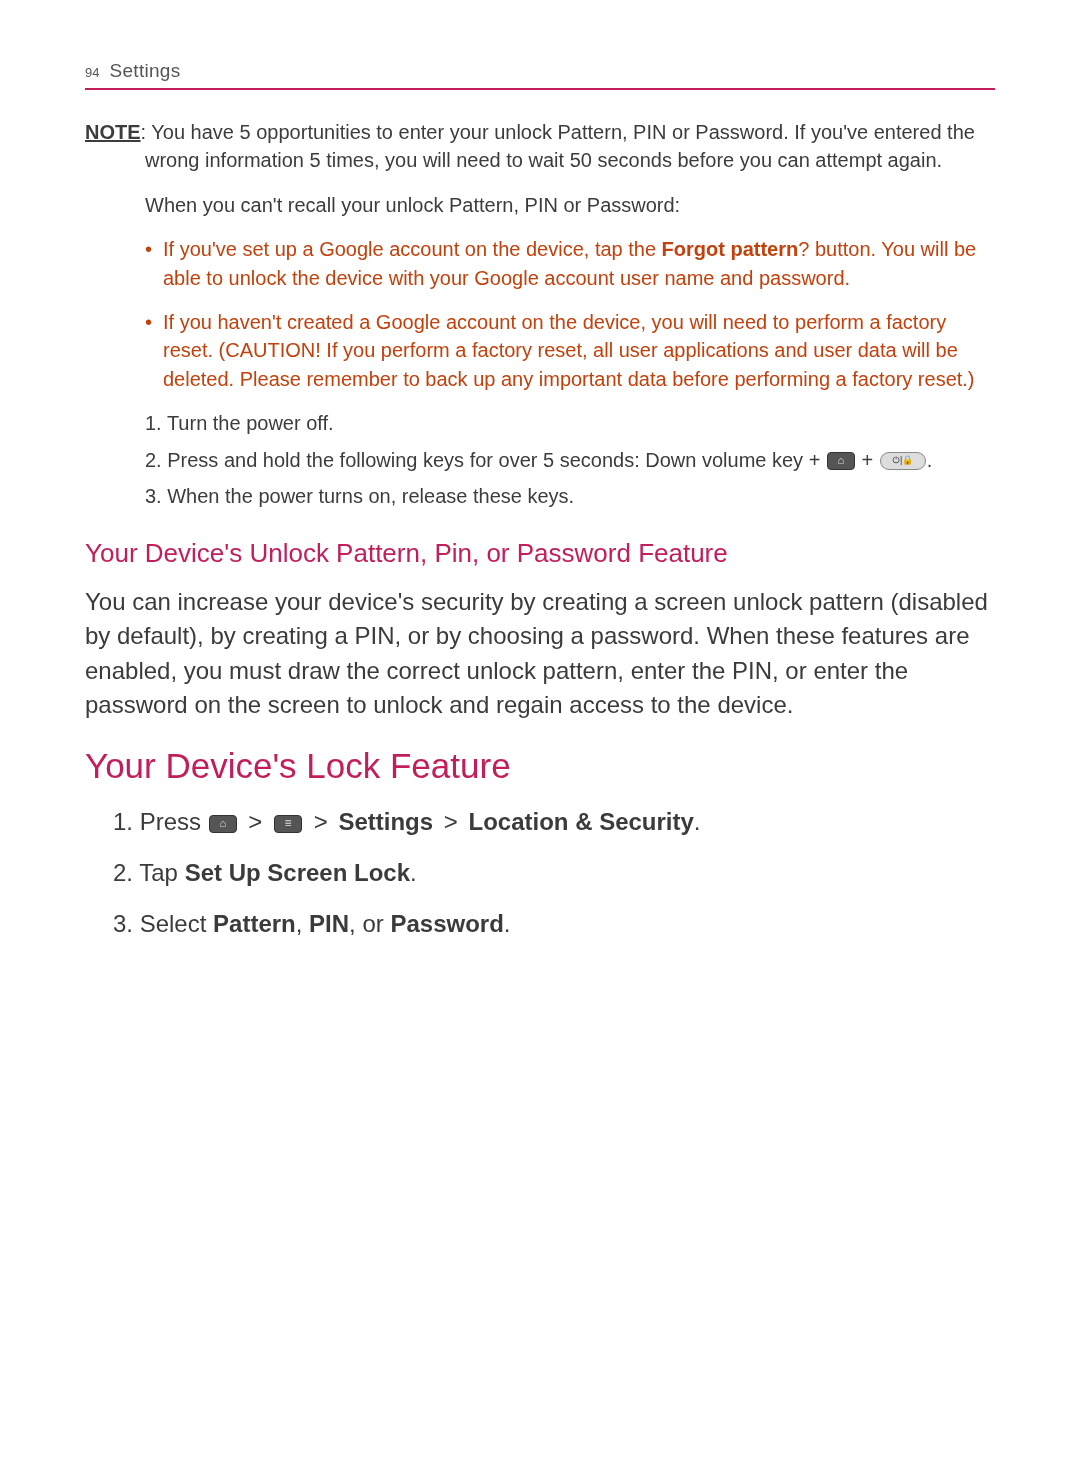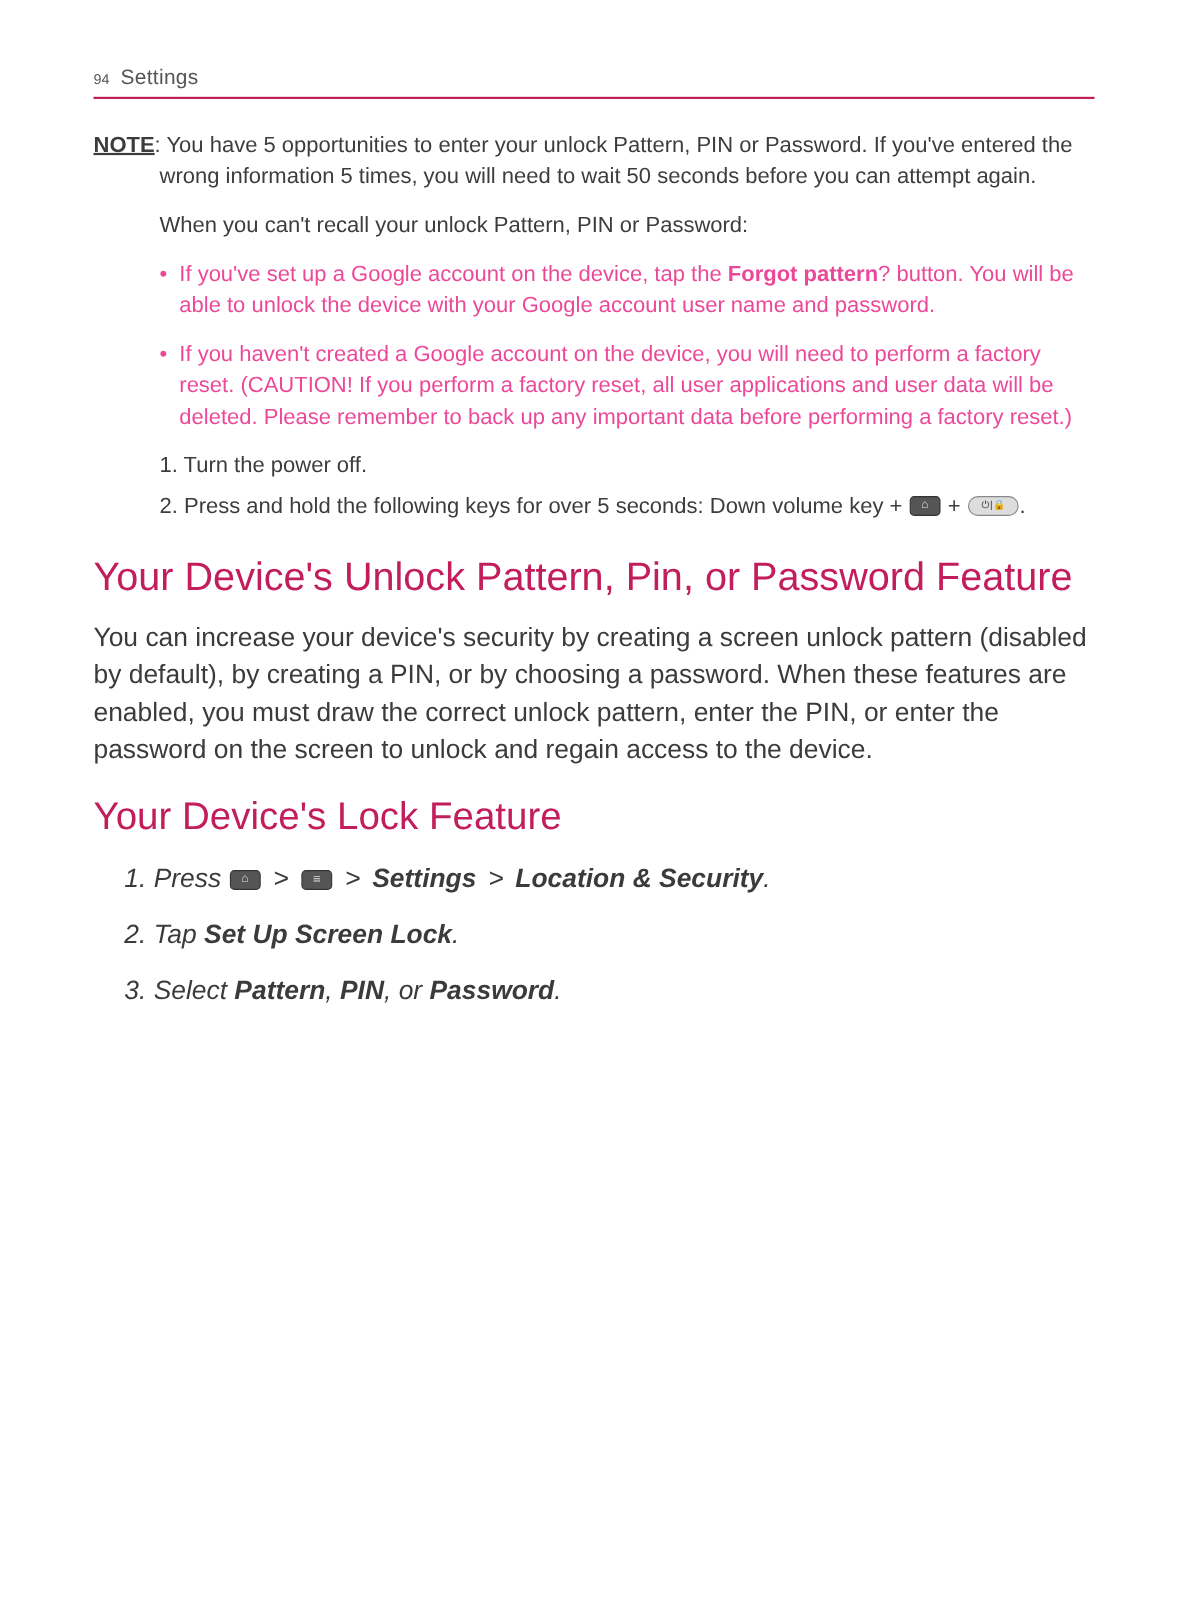--- a/index.html
+++ b/index.html
@@ -47,21 +47,21 @@
   }
   .note-label{font-weight:700;text-decoration:underline;}
   .indent{padding-left:60px;}
   .bullets{list-style:none;padding:0;margin:0 0 10px 60px;}
   .bullets li{
     position:relative;
     padding-left:18px;
     margin:0 0 16px 0;
     font-size:20px;
     line-height:1.42;
-    color:#ec4899;
+    color:#c2410c;
   }
   .bullets li::before{
     content:"•";
     position:absolute;
     left:0;top:0;
     font-size:20px;
   }
   .bold{font-weight:700;}
   .numlist{list-style:none;padding:0;margin:0 0 10px 60px;}
   .numlist li{
@@ -102,21 +102,21 @@
   }
   .iconpill::after{
     content:"⏻ | 🔒";
     position:absolute;inset:0;
     font-size:9px;line-height:15px;text-align:center;color:#333;
     letter-spacing:-1px;
   }
   h2.pink{
     color:#c21e5b;
     font-weight:400;
-    font-size:36px;
+    font-size:26px;
     line-height:1.35;
     margin:22px 0 14px 0;
   }
   h3.pink{
     color:#c21e5b;
     font-weight:400;
     font-size:35px;
     line-height:1.35;
     margin:18px 0 12px 0;
   }
@@ -125,21 +125,20 @@
     line-height:1.42;
     color:#3b3b3b;
     margin:0 0 20px 0;
   }
   .steps{list-style:none;padding:0;margin:0 0 0 28px;}
   .steps li{
     font-size:24px;
     line-height:1.55;
     color:#3b3b3b;
     margin:14px 0 6px 0;
-    font-style:italic;
   }
   .gt{padding:0 4px;}
 </style>
 </head>
 <body>
 
 <div class="page">
 
   <div class="runhead">
     <span class="pageno">94</span>
@@ -158,20 +157,21 @@
         <span>If you've set up a Google account on the device, tap the </span><span class="bold">Forgot pattern</span><span>? button. You will be able to unlock the device with your Google account user name and password.</span>
       </li>
       <li>If you haven't created a Google account on the device, you will need to perform a factory reset. (CAUTION! If you perform a factory reset, all user applications and user data will be deleted. Please remember to back up any important data before performing a factory reset.)</li>
     </ul>
 
     <ol class="numlist">
       <li>1. Turn the power off.</li>
       <li>
         <span>2. Press and hold the following keys for over 5 seconds: Down volume key + </span><span class="iconbtn home"></span><span> + </span><span class="iconpill"></span><span>.</span>
       </li>
+      <li>3. When the power turns on, release these keys.</li>
     </ol>
 
   </div>
 
   <h2 class="pink">Your Device's Unlock Pattern, Pin, or Password Feature</h2>
   <p class="body">You can increase your device's security by creating a screen unlock pattern (disabled by default), by creating a PIN, or by choosing a password. When these features are enabled, you must draw the correct unlock pattern, enter the PIN, or enter the password on the screen to unlock and regain access to the device.</p>
 
   <h3 class="pink">Your Device's Lock Feature</h3>
   <ol class="steps">
     <li>

